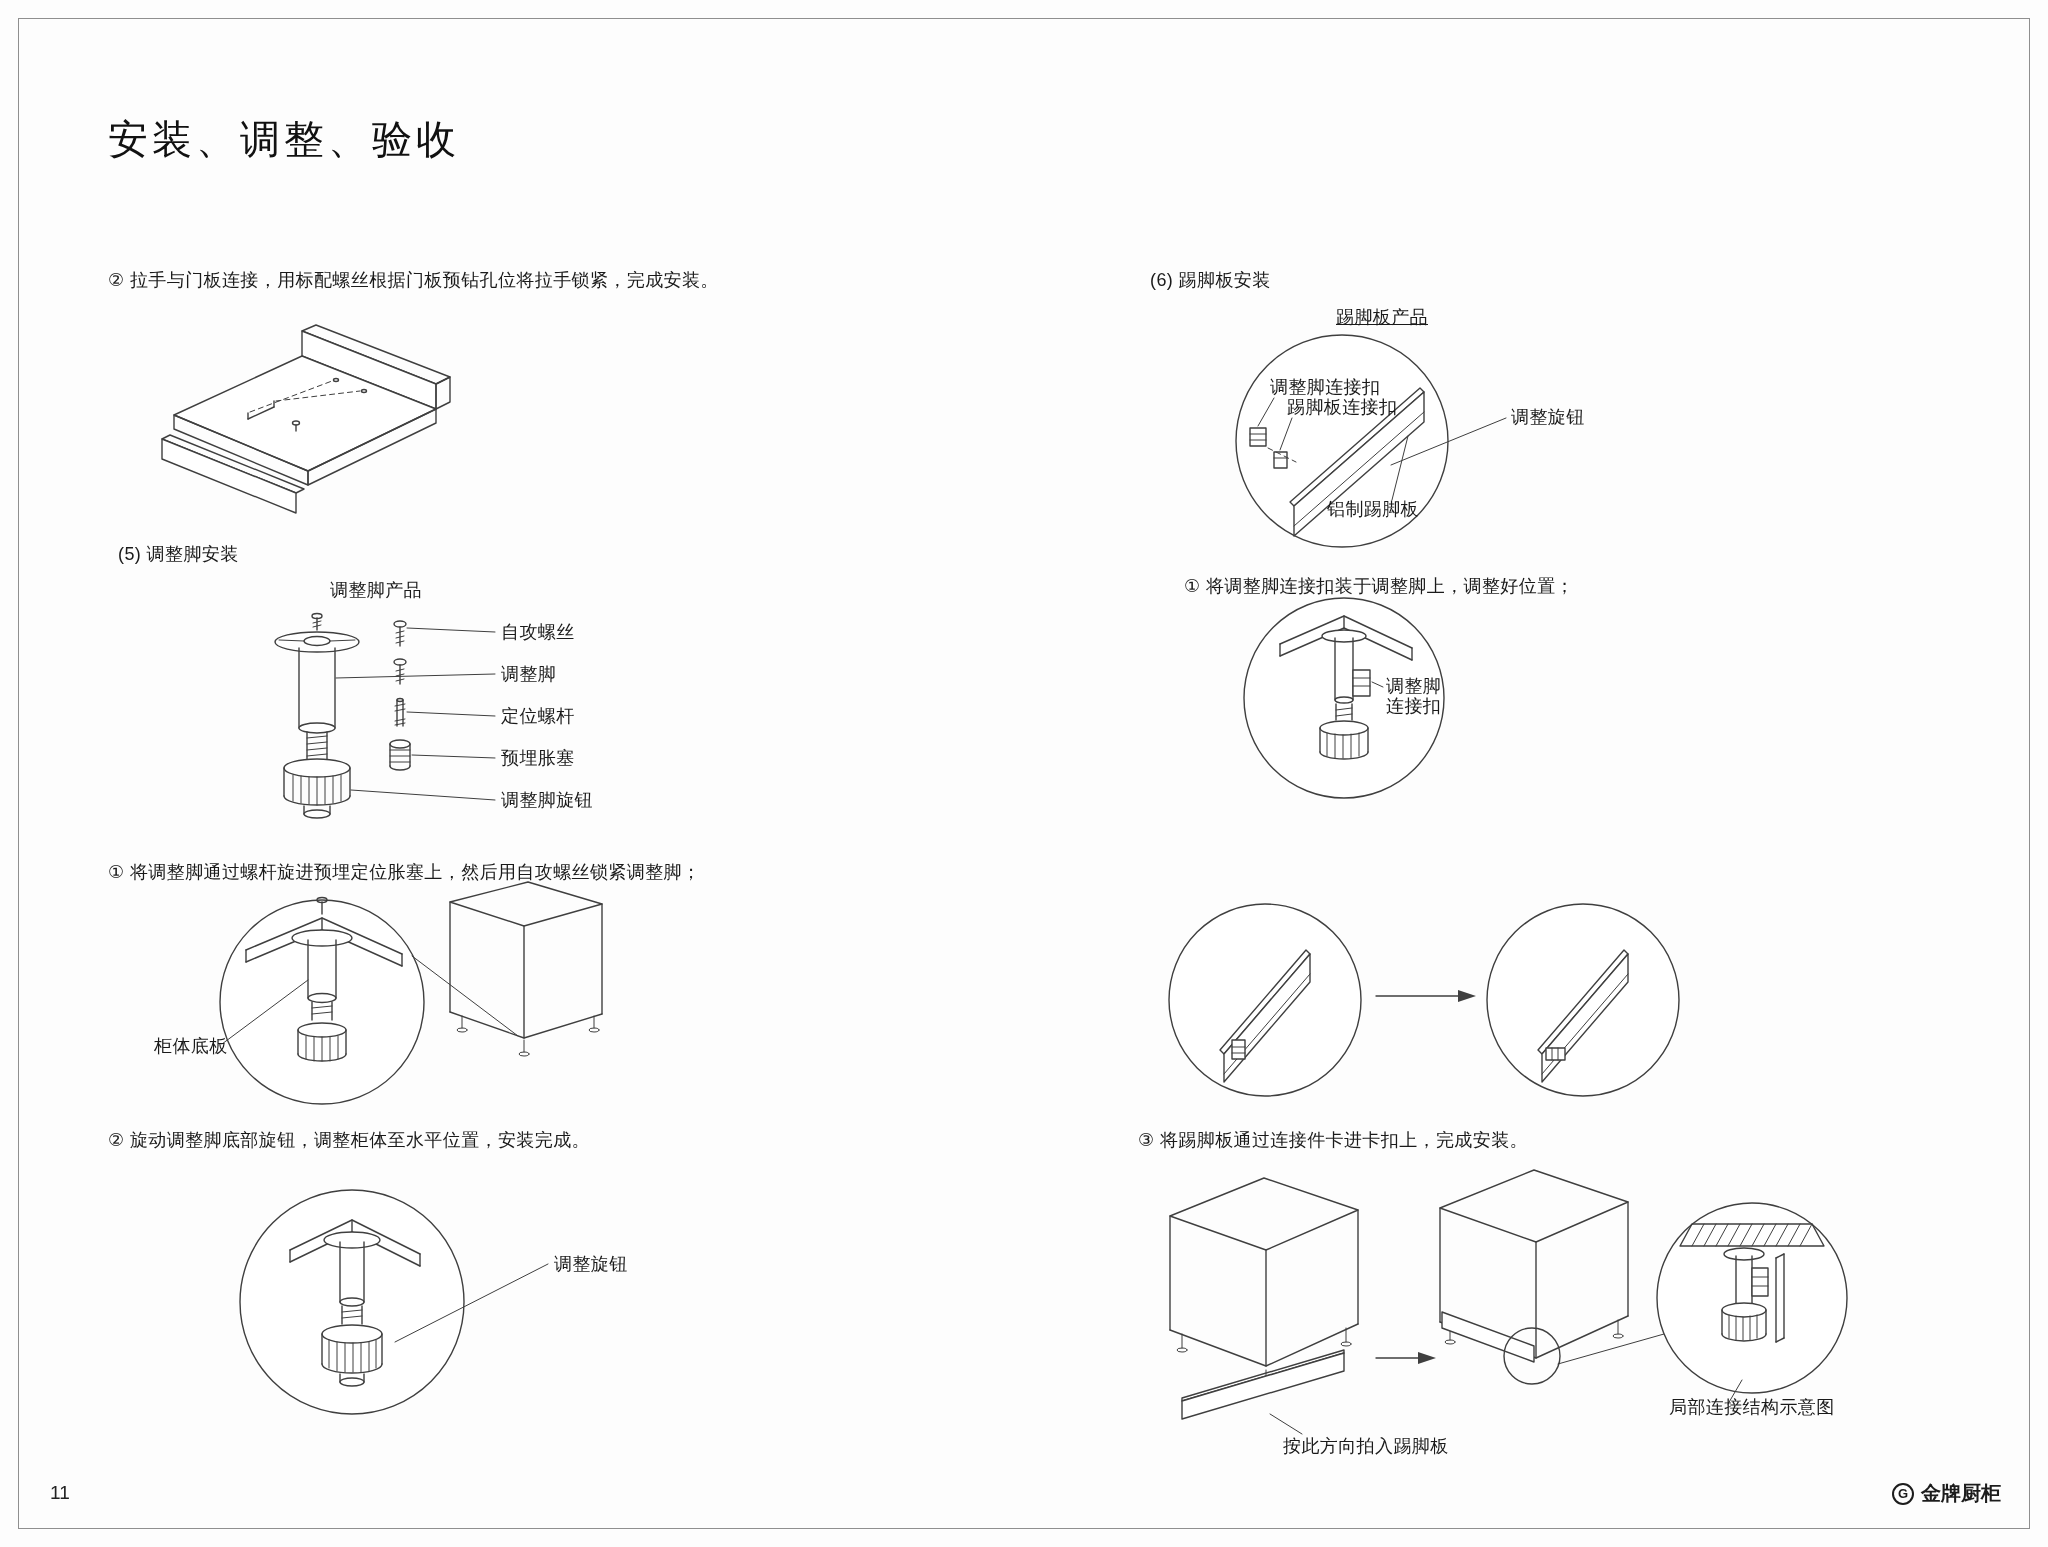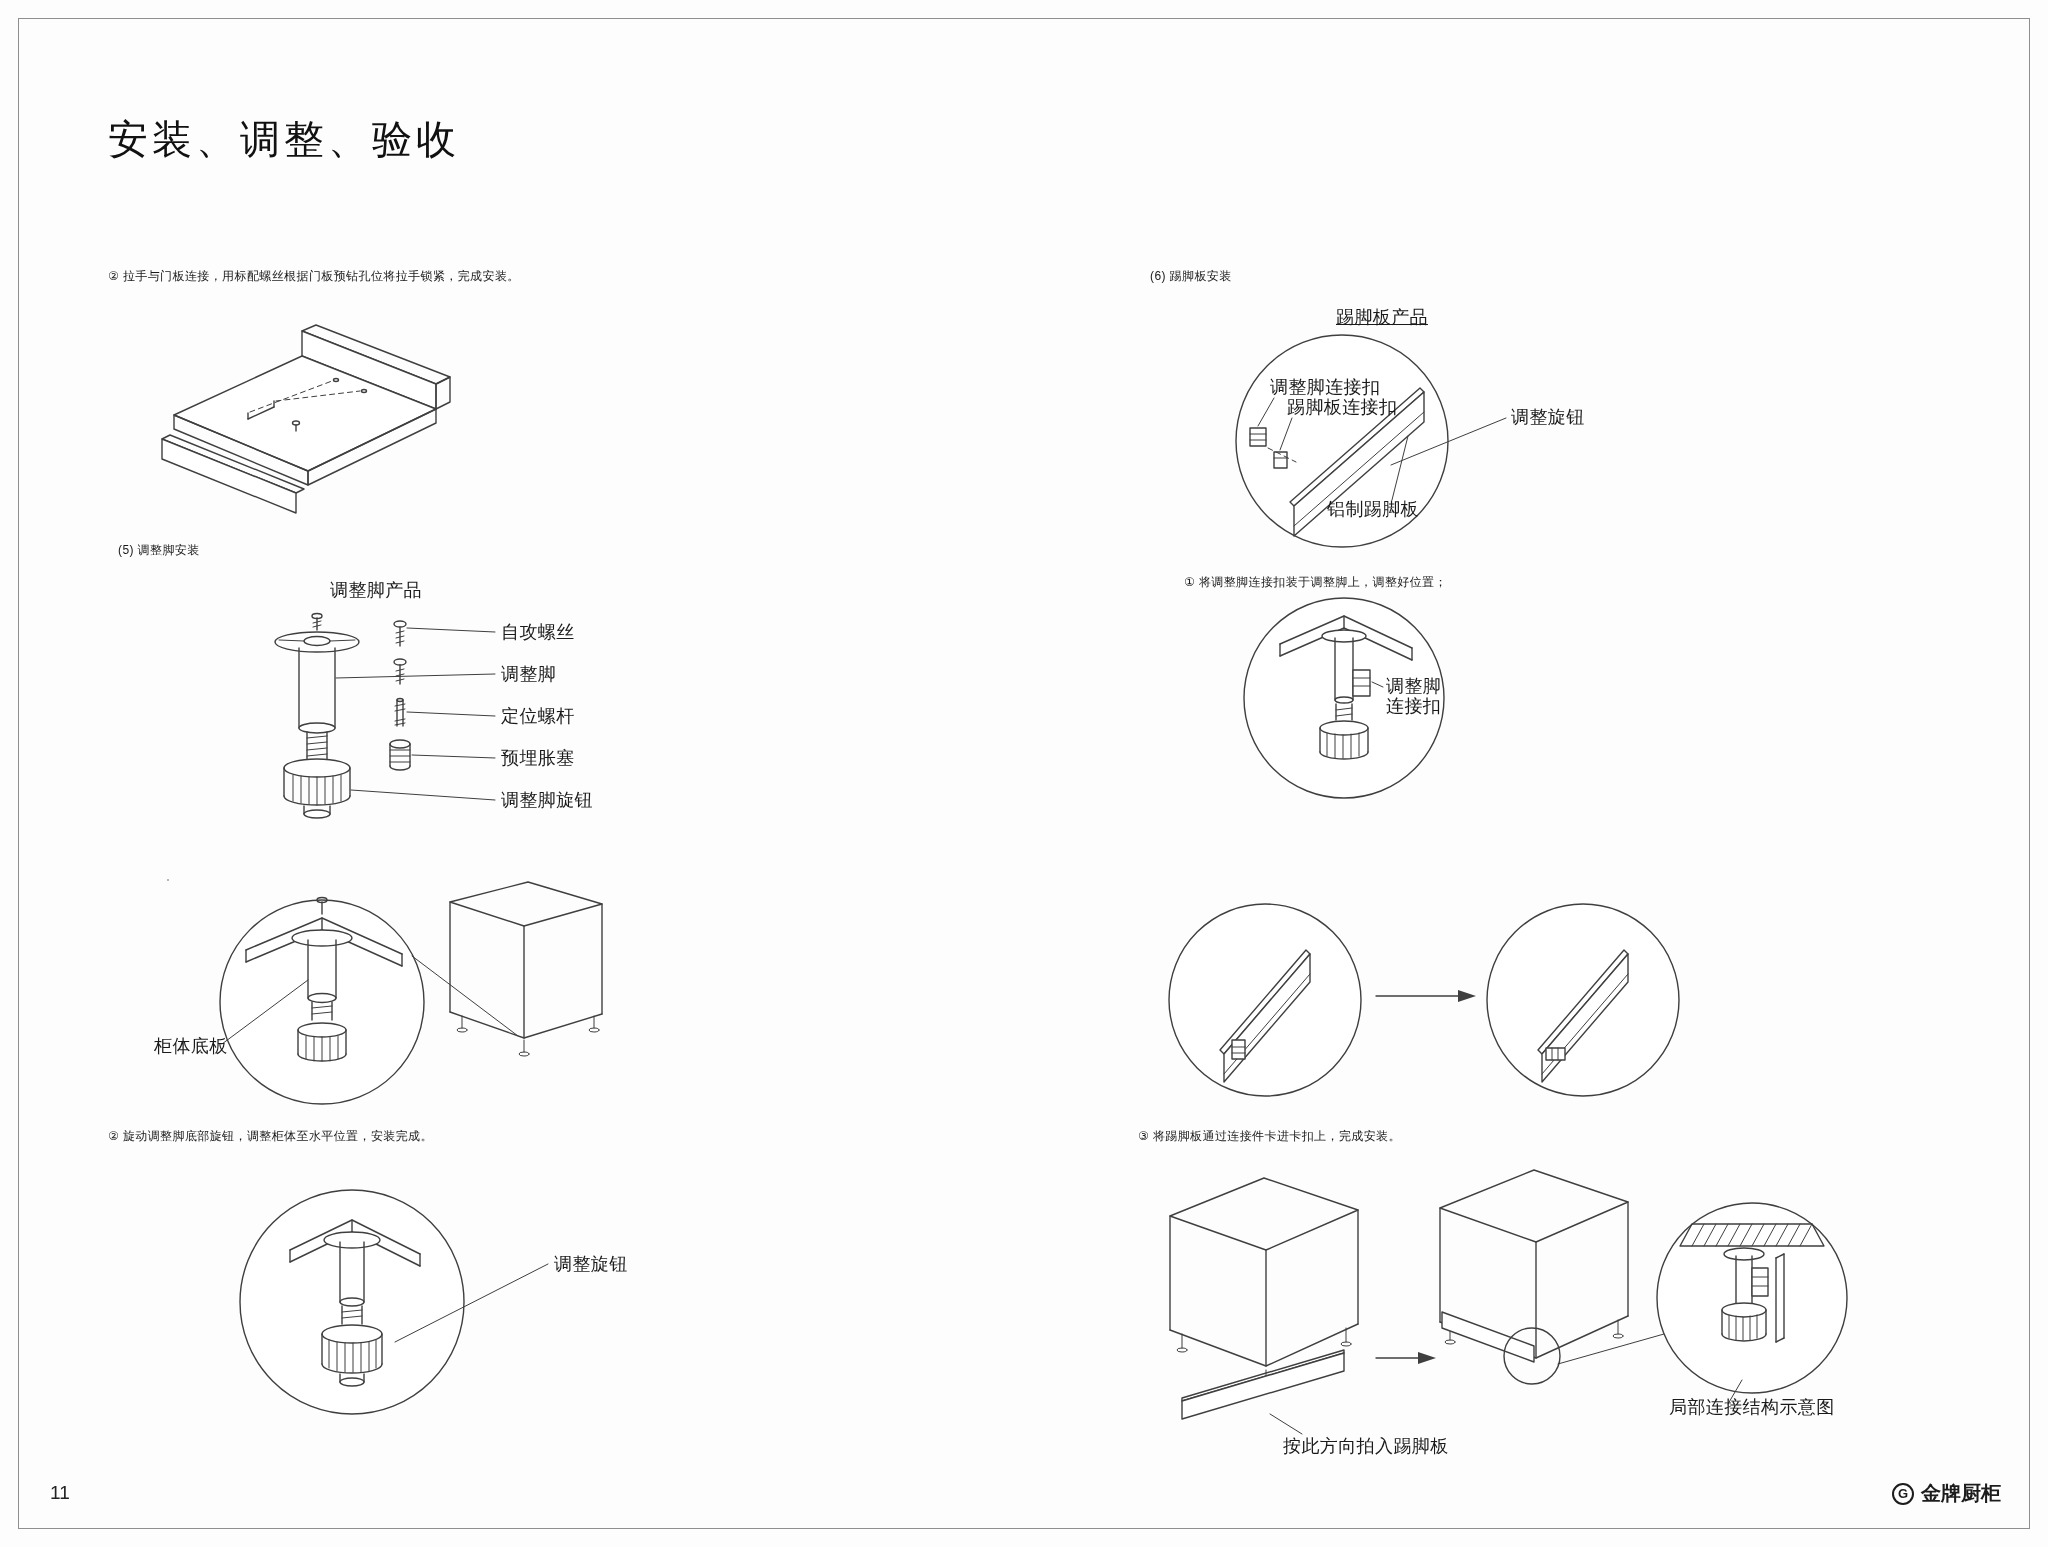--- a/index.html
+++ b/index.html
@@ -6,21 +6,21 @@
   html,body { background:#ffffff; }
   .page {
     position:relative; width:2048px; height:1547px;
     background:#fdfdfd; color:#1a1a1a; overflow:hidden;
     font-family:"Liberation Sans","DejaVu Sans",sans-serif;
     padding-left:43px;
   }
   .page-border { position:absolute; inset:18px; border:1px solid #8f8f8f; }
   .abs { position:absolute; }
   .title { font-size:40px; letter-spacing:4px; color:#111; font-weight:500; }
-  .step { font-size:12px; letter-spacing:0.4px; white-space:nowrap; }
+  .step { font-size:18px; letter-spacing:0.4px; white-space:nowrap; }
   .cap  { font-size:18px; letter-spacing:0.4px; white-space:nowrap; }
   .pagenum { font-size:19px; color:#222; }
   .logo { display:flex; align-items:center; gap:7px; font-weight:bold; font-size:20px; color:#1c1c1c; }
   .logo-g { width:22px; height:22px; border:2px solid #1c1c1c; border-radius:50%;
             display:flex; align-items:center; justify-content:center;
             font-size:13px; font-weight:bold; }
   svg.draw { position:absolute; overflow:visible; }
   svg.draw * { fill:none; stroke:#3f3f3f; stroke-width:1.4; stroke-linecap:round; stroke-linejoin:round; }
   svg.draw .wfill { fill:#ffffff; }
   svg.draw .thin  { stroke-width:1; }
@@ -132,20 +132,21 @@
       <line x1="177" y1="147" x2="260" y2="150" class="thin"></line>
       <line x1="116" y1="182" x2="260" y2="192" class="thin"></line>
     </g>
     <text x="266" y="30">自攻螺丝</text>
     <text x="266" y="72">调整脚</text>
     <text x="266" y="114">定位螺杆</text>
     <text x="266" y="156">预埋胀塞</text>
     <text x="266" y="198">调整脚旋钮</text>
   </svg>
 
+  <div class="abs step" style="left:108px; top:860px;">① 将调整脚通过螺杆旋进预埋定位胀塞上，然后用自攻螺丝锁紧调整脚；</div>
 
   <svg class="draw" style="left:150px; top:880px;" width="480" height="240" viewBox="0 0 480 240">
     <circle cx="172" cy="122" r="102" class="wfill"></circle>
     <g>
       <polyline points="96,70 172,38 252,74"></polyline>
       <polyline points="96,82 172,50 252,86"></polyline>
       <line x1="96" y1="70" x2="96" y2="82"></line>
       <line x1="172" y1="38" x2="172" y2="50"></line>
       <line x1="252" y1="74" x2="252" y2="86"></line>
       <ellipse cx="172" cy="20" rx="5" ry="2.5"></ellipse>

